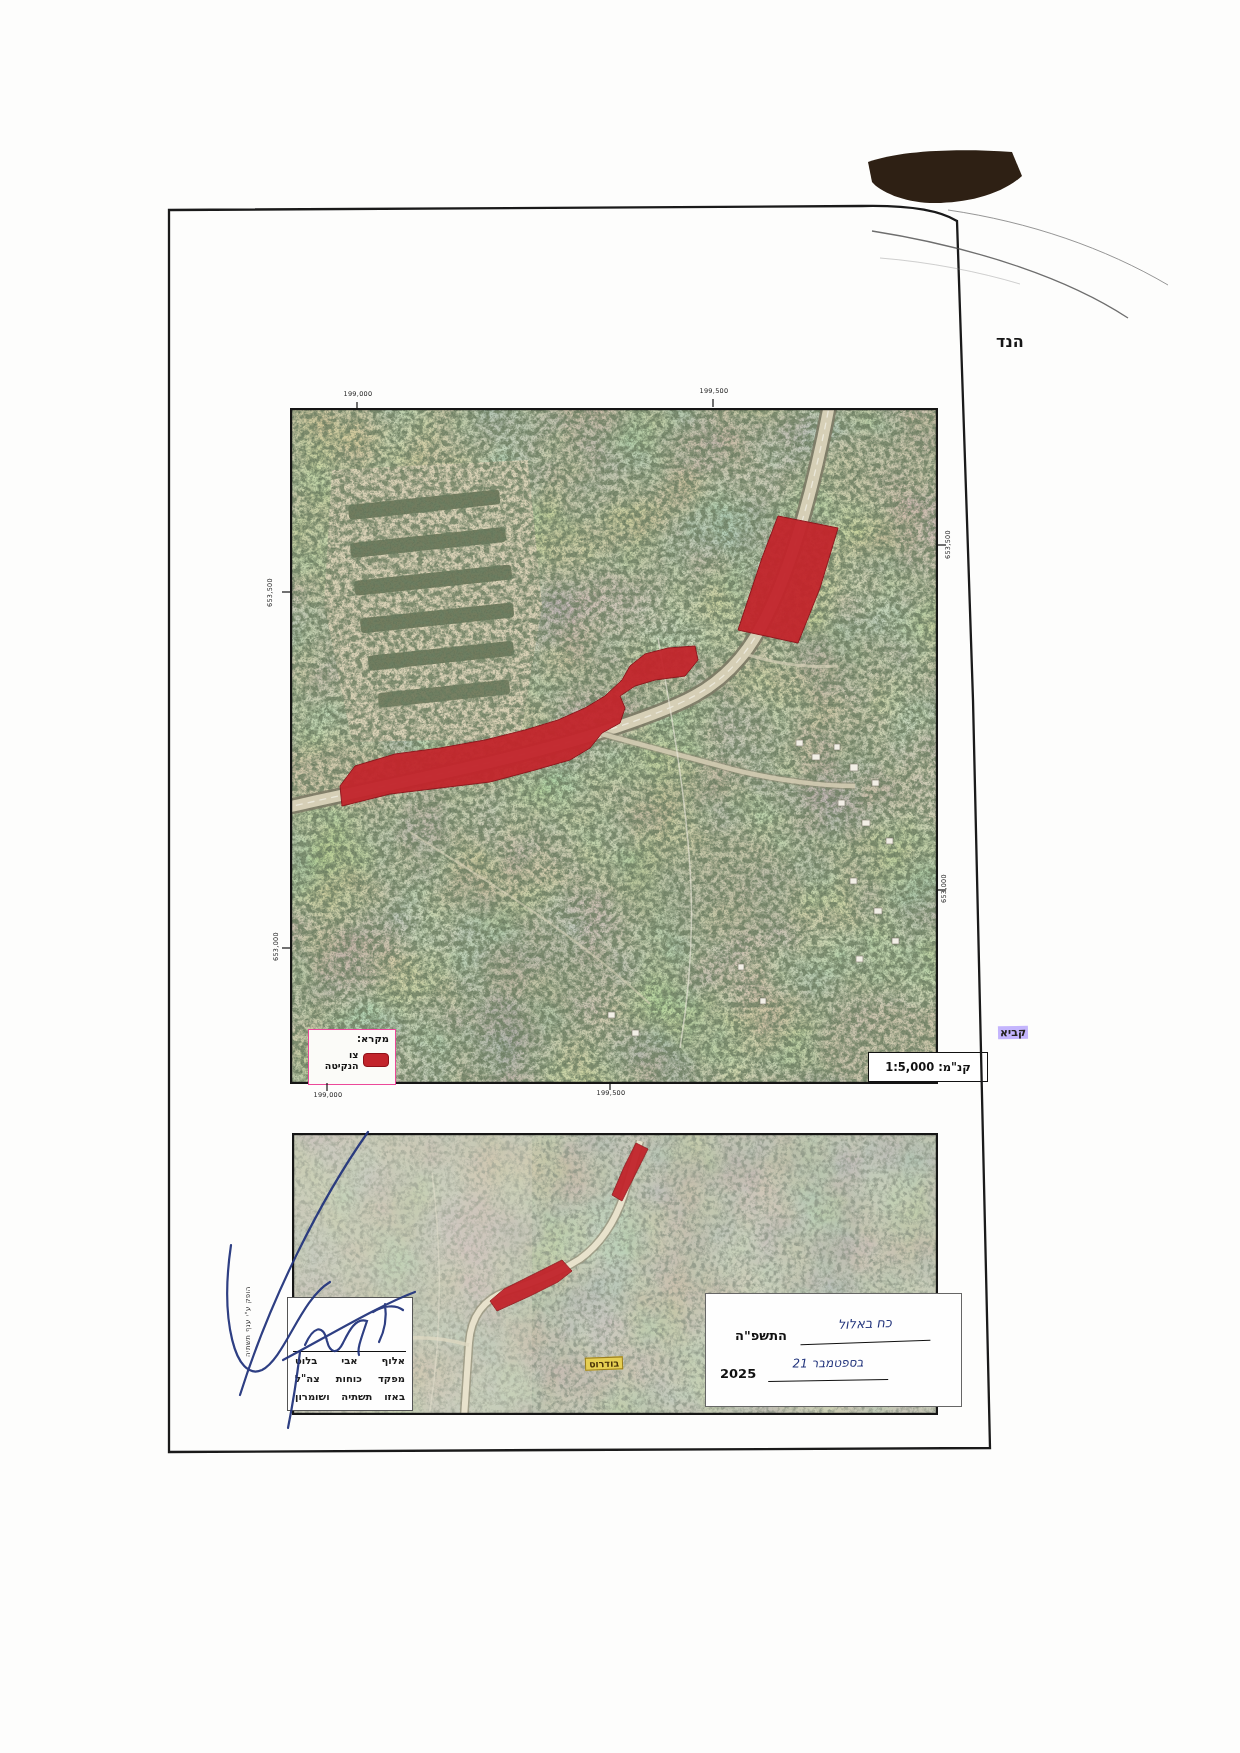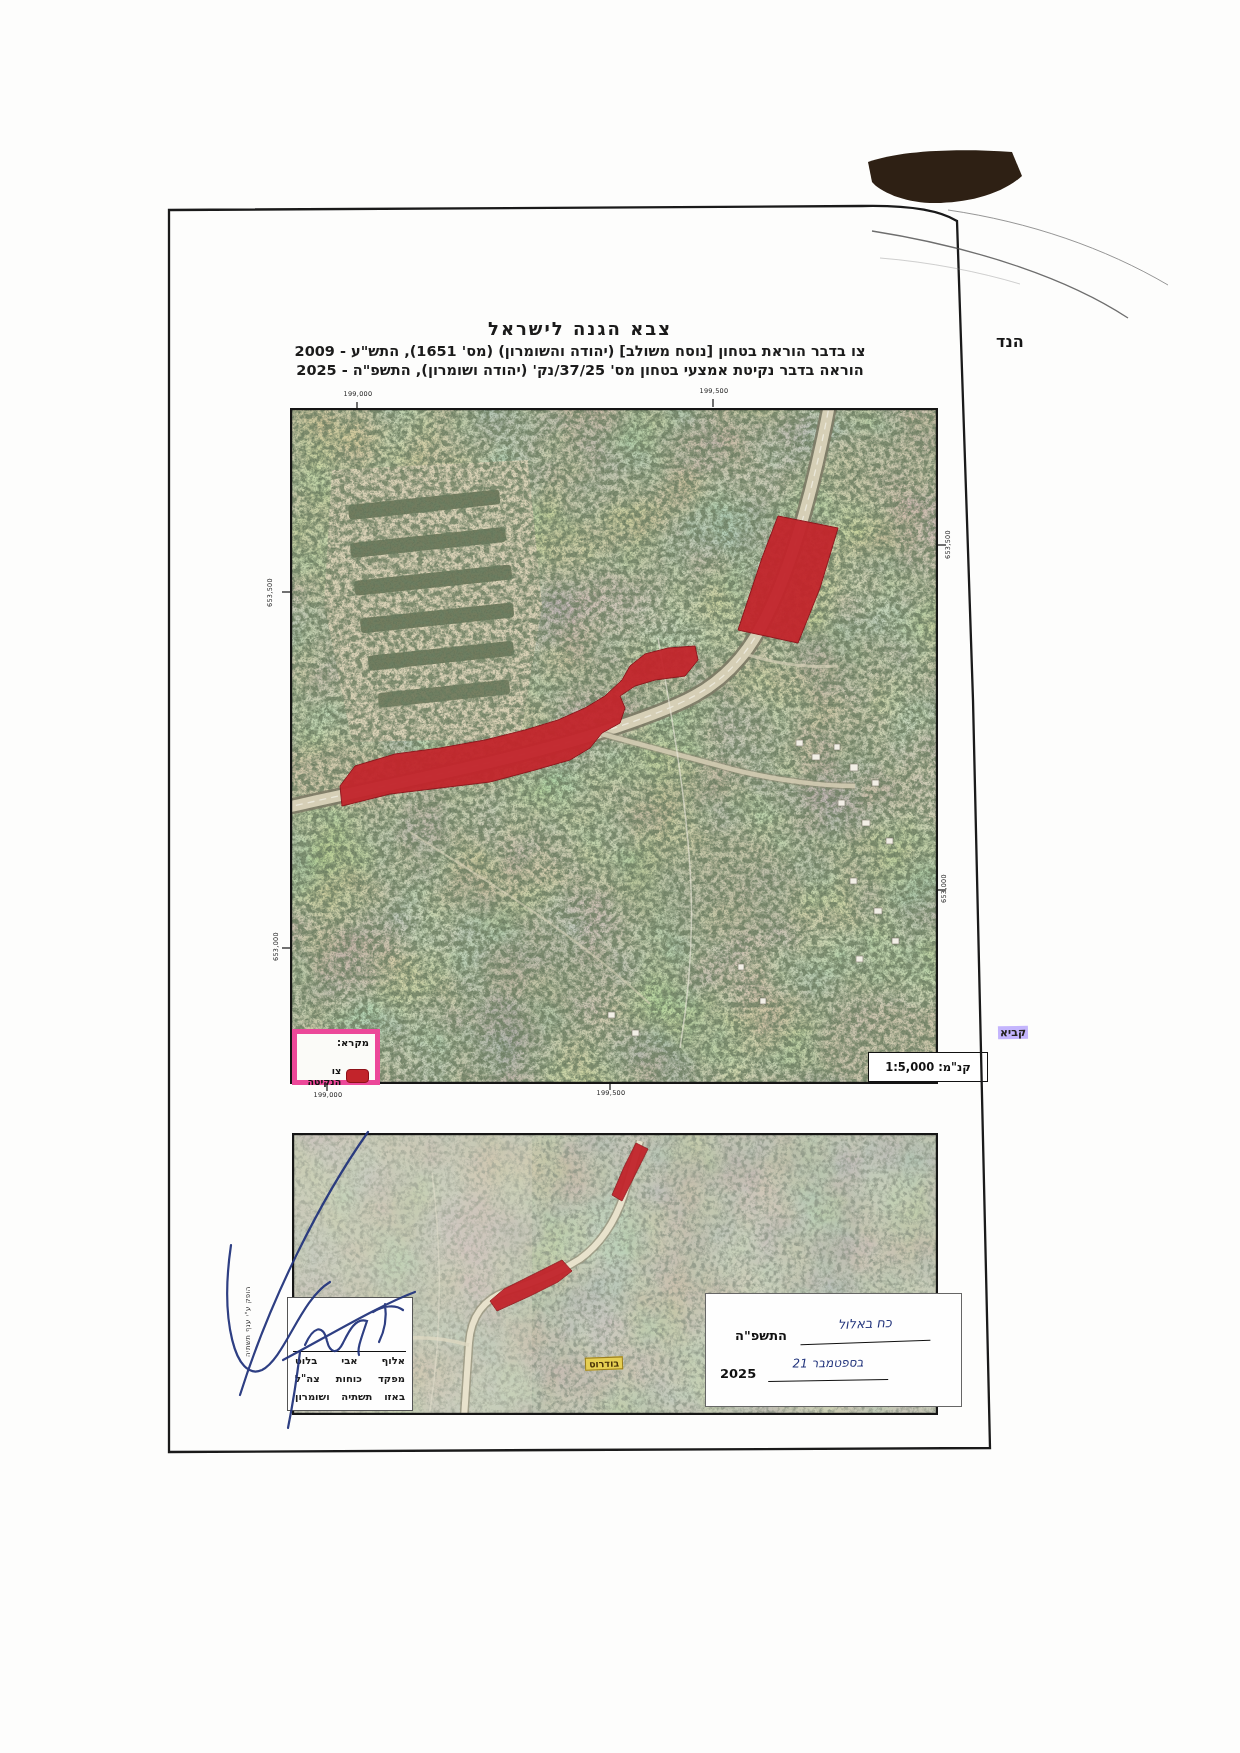--- a/index.html
+++ b/index.html
@@ -7,23 +7,23 @@
   .page{position:relative;width:1240px;height:1753px;background:#fdfdfc;overflow:hidden;}
   
   .hdr{position:absolute;left:220px;top:318px;width:720px;text-align:center;direction:rtl;color:#1b1b1b;}
   .hdr .army{font-size:18px;font-weight:bold;letter-spacing:2px;margin-bottom:4px;}
   .hdr .l2{font-size:14.5px;font-weight:bold;margin-bottom:3px;}
   .hdr .l3{font-size:14.5px;font-weight:bold;}
   
   .gl{position:absolute;font-size:6.5px;color:#222;letter-spacing:.3px;text-align:center;width:52px;}
   .glv{position:absolute;font-size:6.5px;color:#222;letter-spacing:.3px;writing-mode:vertical-rl;transform:rotate(180deg);height:46px;text-align:center;}
   
-  .legend{position:absolute;left:292px;top:1029px;width:88px;height:56px;background:#fbfbf8;border:5px solid #ec4899;z-index:6;direction:rtl;padding:3px 6px 0 4px;box-sizing:border-box;}
+  .legend{position:absolute;left:308px;top:1029px;width:88px;height:56px;background:#fbfbf8;border:1px solid #ec4899;z-index:6;direction:rtl;padding:3px 6px 0 4px;box-sizing:border-box;}
   .legend .t{font-size:10px;font-weight:bold;color:#111;}
-  .legend .row{display:flex;align-items:center;gap:5px;margin-top:17px;direction:rtl;}
+  .legend .row{display:flex;align-items:center;gap:5px;margin-top:5px;direction:rtl;}
   .legend .sw{width:24px;height:12px;background:#c2242b;border:1.5px solid #8e1118;border-radius:4px;}
   .legend .il{font-size:9.5px;font-weight:bold;color:#111;}
   
   .scale{position:absolute;left:868px;top:1052px;width:118px;height:28px;background:#fff;border:1.6px solid #111;z-index:6;display:flex;align-items:center;justify-content:center;direction:rtl;font-size:11.5px;font-weight:bold;color:#111;}
   
   .sigbox{position:absolute;left:287px;top:1297px;width:126px;height:114px;background:#fefefe;border:1px solid #555;z-index:6;box-sizing:border-box;}
   .sigline{position:absolute;left:293px;top:1351px;width:113px;border-top:1.3px solid #111;z-index:7;}
   .sigtxt{position:absolute;left:289px;width:122px;direction:rtl;text-align:justify;text-align-last:justify;padding:0 6px;box-sizing:border-box;font-size:10px;font-weight:bold;color:#1c1c1c;z-index:7;white-space:nowrap;}
   
   .datebox{position:absolute;left:705px;top:1293px;width:255px;height:112px;background:#fefefe;border:1px solid #666;z-index:6;}
@@ -41,25 +41,20 @@
   .mapwrap{position:absolute;z-index:2;}
   svg{display:block;}
   .overlay{position:absolute;left:0;top:0;z-index:9;pointer-events:none;}
   .sigover{position:absolute;left:0;top:0;z-index:10;pointer-events:none;}
 </style>
 </head>
 <body>
 
 <div class="page">
 
-  <div class="hdr">
-    <div class="army">צבא הגנה לישראל</div>
-    <div class="l2">צו בדבר הוראת בטחון [נוסח משולב] (יהודה והשומרון) (מס' 1651), התש"ע - 2009</div>
-    <div class="l3">הוראה בדבר נקיטת אמצעי בטחון מס' 37/25/נק' (יהודה ושומרון), התשפ"ה - 2025</div>
-  </div>
 
   <div class="note-right-top">הנד</div>
 
   <div class="mapwrap" style="left:290px;top:408px;">
     <svg width="648" height="676" viewBox="0 0 648 676">
       <defs>
         <filter id="clouds1" x="0" y="0" width="100%" height="100%">
           <feTurbulence type="fractalNoise" baseFrequency="0.012" numOctaves="4" seed="8"></feTurbulence>
           <feColorMatrix type="matrix" values="0.7 0 0 0 0.45  0 0.7 0 0 0.47  0 0 0.55 0 0.34  0 0 0 0 0.6"></feColorMatrix>
         </filter>

